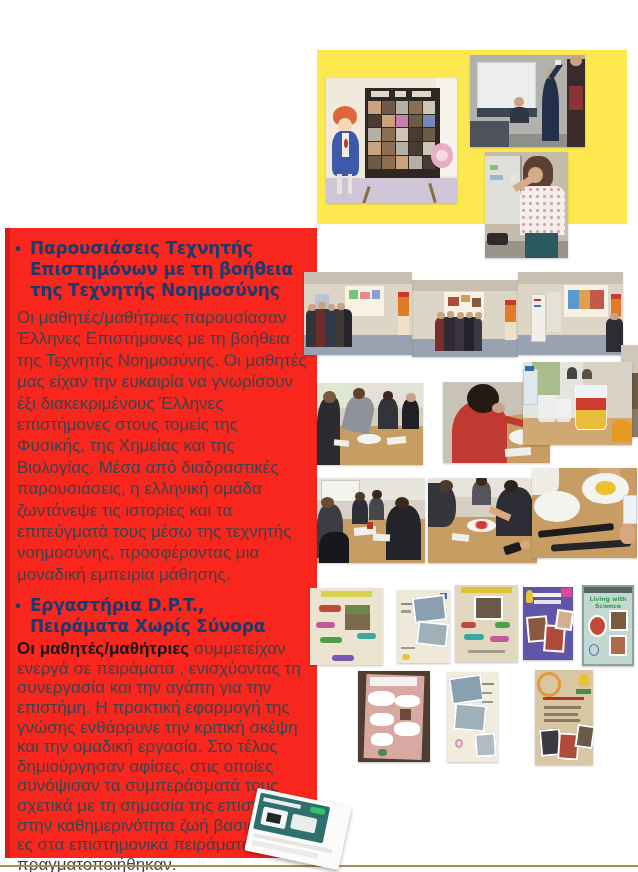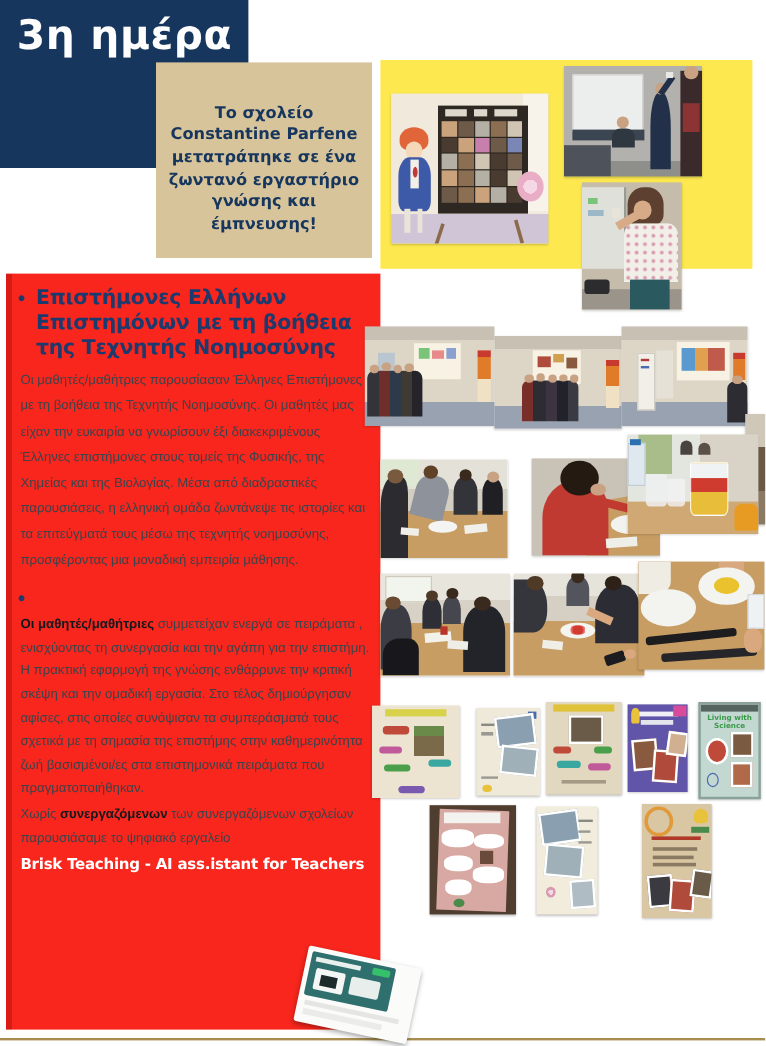--- a/index.html
+++ b/index.html
@@ -26,21 +26,21 @@
   
   .yellow-panel{left:317px;top:50px;width:310px;height:174px;background:var(--yellow);}
 
   
   .red-panel{left:5px;top:228px;width:312px;height:630px;background:var(--red);
              box-shadow:inset 5px 0 0 rgba(120,0,0,.25);padding:6px 8px 0 10px;box-sizing:border-box;}
   .h-row{display:flex;gap:9px;margin-top:4px;}
   .h-row .bullet{color:var(--heading);font-size:17px;font-weight:bold;line-height:21px;flex:0 0 auto;}
   .h-row h2{margin:0;color:var(--heading);font-family:"DejaVu Sans",sans-serif;
             font-size:17px;line-height:21px;letter-spacing:-.2px;max-width:264px;}
-  .body{margin:6px 0 0 2px;color:var(--bodytext);font-size:11px;line-height:21.4px;max-width:296px;}
+  .body{margin:6px 0 0 2px;color:var(--bodytext);font-size:17px;line-height:21.4px;max-width:296px;}
   .body.tight{line-height:19.6px;margin-top:2px;}
   .body .lead{display:inline;position:static;color:var(--boldtext);font-weight:bold;}
   .brisk{margin:3px 0 0 2px;color:#fff;font-family:"DejaVu Sans",sans-serif;font-weight:bold;
          font-size:12.5px;letter-spacing:-.2px;}
 
   
   .ph{position:absolute;overflow:hidden;box-shadow:0 1px 2px rgba(0,0,0,.2);}
   .room{background:linear-gradient(#c8c1b3 0 14%,#ddd6c7 14% 76%,#99a2b1 76% 100%);}
   .hd{border-radius:50%;background:#c9a183;}
   .tiles{position:absolute;left:4%;top:14%;width:92%;height:82%;display:flex;flex-wrap:wrap;gap:1px;align-content:flex-start;}
@@ -58,29 +58,23 @@
   .brisk-card{left:250px;top:797px;width:96px;height:64px;background:#fbfbfa;border-radius:2px;
               transform:rotate(12deg);box-shadow:0 2px 4px rgba(0,0,0,.35);z-index:9;}
 
   .gold-line{left:0;top:865px;width:638px;height:2px;background:var(--gold);}
 </style>
 </head>
 <body>
 
 <div class="canvas">
 
-  <div class="abs navy-header">
-    <span class="day-title">3η ημέρα</span>
-  </div>
 
   <div class="abs yellow-panel"></div>
 
-  <div class="abs intro-card">
-    <p><span>Το σχολείο </span><span style="white-space:normal">Constantine Parfene</span><span> μετατράπηκε σε ένα ζωντανό εργαστήριο γνώσης και έμπνευσης!</span></p>
-  </div>
 
   <div class="ph" style="left:326px;top:78px;width:131px;height:125px;background:linear-gradient(#f1e9dc 0 80%,#cfc5d6 80% 100%);">
     <i style="right:0;top:0;width:16%;height:78%;background:#f8f3ea;"></i>
     <i style="left:30%;top:86%;width:3px;height:14%;background:#8a6a4a;transform:rotate(18deg);"></i>
     <i style="left:80%;top:84%;width:3px;height:16%;background:#8a6a4a;transform:rotate(-16deg);"></i>
     <div style="position:absolute;left:30%;top:8%;width:57%;height:72%;background:#2e2822;">
       <i style="left:8%;top:3%;width:24%;height:7%;background:#ded8cc;"></i>
       <i style="left:40%;top:3%;width:14%;height:7%;background:#ded8cc;"></i>
       <i style="left:62%;top:3%;width:26%;height:7%;background:#ded8cc;"></i>
       <div class="tiles">
@@ -149,26 +143,27 @@
     <i style="left:42%;top:32%;width:54%;height:46%;background:#f2eee8;border-radius:20% 20% 0 0;
        background-image:radial-gradient(circle,#d89ab0 0 1px,transparent 2px);background-size:7px 7px;"></i>
     <i style="left:34%;top:26%;width:26%;height:7%;background:#d8ab88;transform:rotate(-30deg);"></i>
     <i style="left:30%;top:20%;width:8%;height:8%;background:#e8e4da;border-radius:2px;"></i>
     <i style="left:48%;top:76%;width:40%;height:24%;background:#2a5a60;"></i>
   </div>
 
   <div class="abs red-panel">
     <div class="h-row">
       <span class="bullet">•</span>
-      <h2>Επιστήμονες Ελλήνων Επιστημόνων με τη βοήθεια της Τεχνητής Νοημοσύνης</h2>
+      <h2>Παρουσιάσεις Τεχνητής Επιστημόνων με τη βοήθεια της Τεχνητής Νοημοσύνης</h2>
     </div>
     <p class="body">Οι μαθητές/μαθήτριες παρουσίασαν Έλληνες Επιστήμονες με τη βοήθεια της Τεχνητής Νοημοσύνης. Οι μαθητές μας είχαν την ευκαιρία να γνωρίσουν έξι διακεκριμένους Έλληνες επιστήμονες στους τομείς της Φυσικής, της Χημείας και της Βιολογίας. Μέσα από διαδραστικές παρουσιάσεις, η ελληνική ομάδα ζωντάνεψε τις ιστορίες και τα επιτεύγματά τους μέσω της τεχνητής νοημοσύνης, προσφέροντας μια μοναδική εμπειρία μάθησης.</p>
 
     <div class="h-row" style="margin-top:10px;">
       <span class="bullet">•</span>
+      <h2>Εργαστήρια D.P.T., Πειράματα Χωρίς Σύνορα</h2>
     </div>
     <p class="body tight"><span class="lead" style="display:inline;position:static;">Οι μαθητές/μαθήτριες</span><span style="display:inline;position:static;"> συμμετείχαν ενεργά σε πειράματα , ενισχύοντας τη συνεργασία και την αγάπη για την επιστήμη. Η πρακτική εφαρμογή της γνώσης ενθάρρυνε την κριτική σκέψη και την ομαδική εργασία. Στο τέλος δημιούργησαν αφίσες, στις οποίες συνόψισαν τα συμπεράσματά τους σχετικά με τη σημασία της επιστήμης στην καθημερινότητα ζωή βασισμένοι/ες στα επιστημονικά πειράματα που πραγματοποιήθηκαν.</span></p>
     <p class="body tight"><span style="display:inline;position:static;">Χωρίς </span><span class="lead" style="display:inline;position:static;">συνεργαζόμενων</span><span style="display:inline;position:static;"> των συνεργαζόμενων σχολείων παρουσιάσαμε το ψηφιακό εργαλείο</span></p>
     <p class="brisk">Brisk Teaching - AI ass.istant for Teachers</p>
   </div>
 
   <div class="ph room" style="left:304px;top:272px;width:108px;height:83px;z-index:2;">
     <i style="left:10%;top:26%;width:13%;height:46%;background:#b9c6cf;"></i>
     <i style="left:38%;top:17%;width:36%;height:36%;background:#f7f2e3;"></i>
     <i style="left:42%;top:22%;width:8%;height:10%;background:#7ac47a;"></i>

